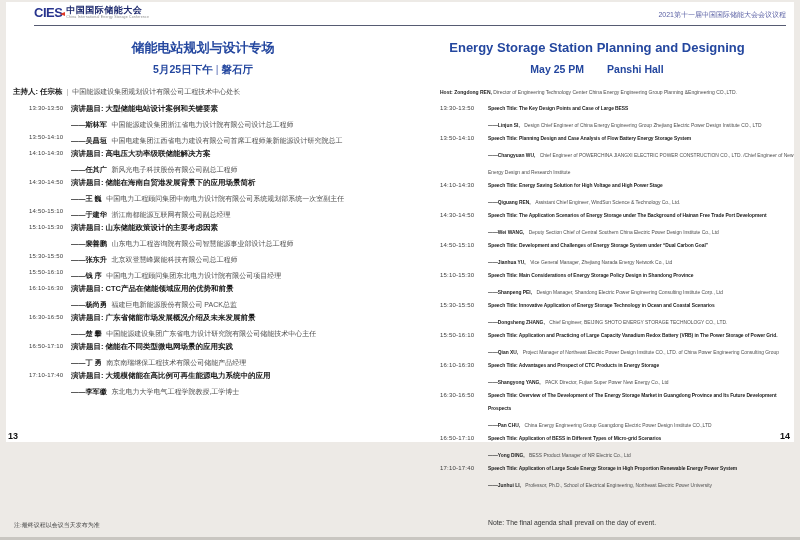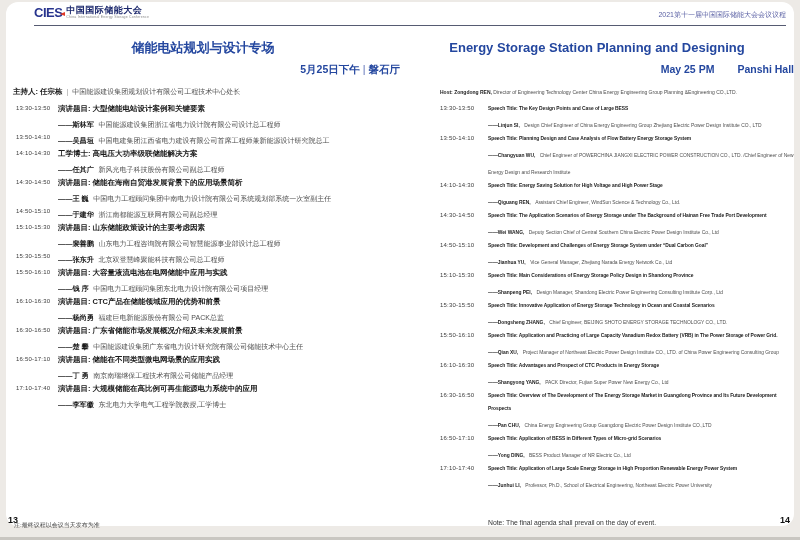--- a/index.html
+++ b/index.html
@@ -3,50 +3,50 @@
 <meta charset="utf-8">
 <style>
   html,body{margin:0;padding:0;}
   body{
     width:800px;height:540px;position:relative;overflow:hidden;
     background:#edeae6;
     font-family:"Liberation Sans","DejaVu Sans",sans-serif;
     -webkit-font-smoothing:antialiased;
   }
   body::after{content:"";position:absolute;left:0;bottom:0;width:800px;height:3px;background:#c9c6c1;}
-  .sheet{position:absolute;left:6px;top:2px;width:788px;height:524px;background:#ffffff;border-radius:12px;}
+  .sheet{position:absolute;left:6px;top:2px;width:788px;height:440px;background:#ffffff;}
 
   
   .hdr{position:absolute;left:28px;right:8px;top:4px;height:19px;border-bottom:1px solid #565b72;}
   .logo{display:flex;align-items:center;gap:4px;}
   .logo-mark{position:relative;font-weight:900;font-size:13px;letter-spacing:-0.5px;color:#28348e;line-height:14px;}
   .logo-red{position:absolute;left:26px;top:6px;width:0;height:0;
     border-top:2.5px solid transparent;border-bottom:2.5px solid transparent;border-right:5px solid #e03a28;}
   .logo-cn{font-size:9px;font-weight:bold;color:#1e2a6e;line-height:9px;letter-spacing:0.5px;}
   .logo-en{font-size:3.5px;color:#8a8a8a;line-height:5px;letter-spacing:0.2px;}
   .edition{position:absolute;right:0;top:4px;font-size:7px;color:#595fa3;}
 
   
   .cols{position:absolute;left:0;top:25px;width:788px;display:flex;}
   .col{width:394px;}
   .page-title{margin:13px 0 0 0;text-align:center;font-size:13px;font-weight:bold;color:#24479f;line-height:15px;}
-  .page-sub{margin-top:8px;text-align:right;font-size:10.5px;font-weight:bold;color:#24479f;line-height:12px;}
+  .page-sub{margin-top:8px;text-align:center;font-size:10.5px;font-weight:bold;color:#24479f;line-height:12px;}
   .sub-sep{color:#5a6db5;font-weight:normal;margin:0 3px;}
   .gap{margin-left:23px;}
 
   .host{margin-top:11px;line-height:12px;color:#4d4d4d;}
   .cn .host{padding-left:7px;font-size:7px;}
   .cn .host b{font-size:7.5px;color:#1a1a1a;}
   .host-sep{color:#9a9a9a;margin:0 2px;}
   .en .host{padding-left:40px;font-size:5px;white-space:nowrap;}
   .en .host b{color:#1a1a1a;}
 
   .items{margin-top:4px;}
   .item{display:grid;grid-template-columns:42px 1fr;line-height:13px;}
-  .cn .item{padding-left:10px;}
+  .cn .item{padding-left:23px;}
   .en .item{grid-template-columns:48px 1fr;padding-left:40px;}
   .time{grid-column:1;grid-row:1;font-size:6px;color:#3c3c3c;letter-spacing:0.2px;}
   .ttl{grid-column:2;font-weight:bold;color:#1a1a1a;}
   .spk{grid-column:2;}
   .cn .ttl{font-size:7.5px;}
   .cn .spk b{font-size:7.2px;color:#1a1a1a;}
   .cn .desc{font-size:7px;color:#4d4d4d;}
   .en .ttl{font-size:4.9px;letter-spacing:-0.05px;}
   .en .spk b{font-size:4.9px;color:#1a1a1a;}
   .en .desc{font-size:4.9px;color:#4d4d4d;}
@@ -97,21 +97,21 @@
             <div class="spk"><b>——斯林军</b> <span class="desc">中国能源建设集团浙江省电力设计院有限公司设计总工程师</span></div>
           </div>
 
           <div class="item">
             <span class="time">13:50-14:10</span>
             <div class="spk"><b>——吴昌垣</b> <span class="desc">中国电建集团江西省电力建设有限公司首席工程师兼新能源设计研究院总工</span></div>
           </div>
 
           <div class="item">
             <span class="time">14:10-14:30</span>
-            <div class="ttl">工学博士: 高电压大功率级联储能解决方案</div>
+            <div class="ttl">演讲题目: 高电压大功率级联储能解决方案</div>
             <div class="spk"><b>——任其广</b> <span class="desc">新风光电子科技股份有限公司副总工程师</span></div>
           </div>
 
           <div class="item">
             <span class="time">14:30-14:50</span>
             <div class="ttl">演讲题目: 储能在海南自贸港发展背景下的应用场景简析</div>
             <div class="spk"><b>——王 巍</b> <span class="desc">中国电力工程顾问集团中南电力设计院有限公司系统规划部系统一次室副主任</span></div>
           </div>
 
           <div class="item">
@@ -125,21 +125,20 @@
             <div class="spk"><b>——裴善鹏</b> <span class="desc">山东电力工程咨询院有限公司智慧能源事业部设计总工程师</span></div>
           </div>
 
           <div class="item">
             <span class="time">15:30-15:50</span>
             <div class="spk"><b>——张东升</b> <span class="desc">北京双登慧峰聚能科技有限公司总工程师</span></div>
           </div>
 
           <div class="item">
             <span class="time">15:50-16:10</span>
-            <div class="ttl">演讲题目: 大容量液流电池在电网储能中应用与实践</div>
             <div class="spk"><b>——钱 序</b> <span class="desc">中国电力工程顾问集团东北电力设计院有限公司项目经理</span></div>
           </div>
 
           <div class="item">
             <span class="time">16:10-16:30</span>
             <div class="ttl">演讲题目: CTC产品在储能领域应用的优势和前景</div>
             <div class="spk"><b>——杨尚勇</b> <span class="desc">福建巨电新能源股份有限公司 PACK总监</span></div>
           </div>
 
           <div class="item">

